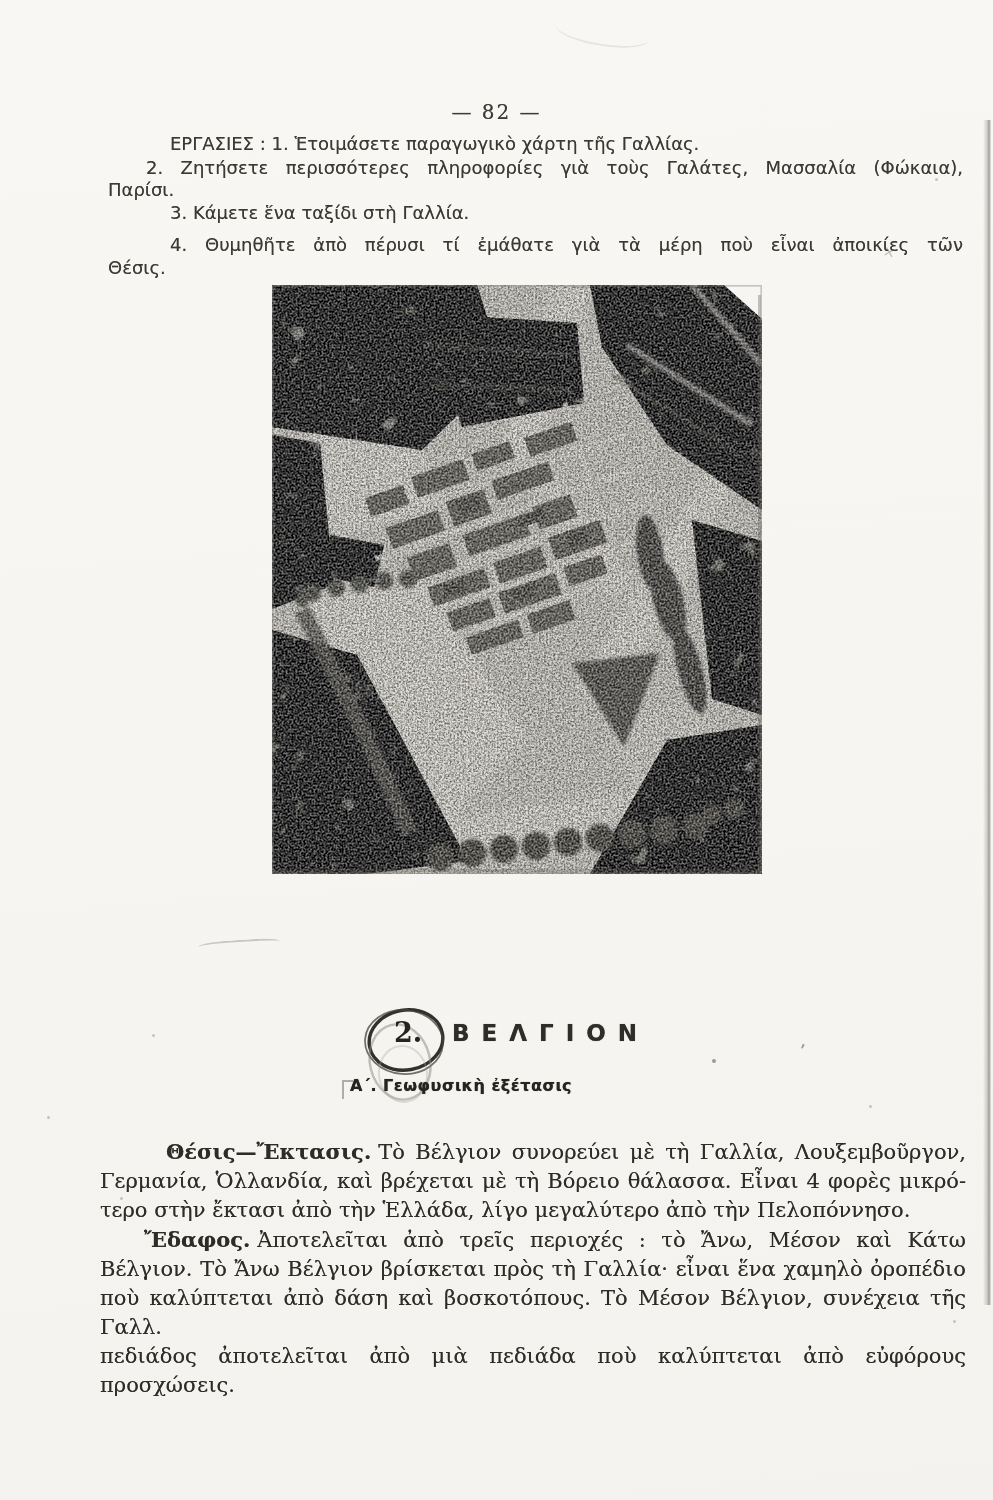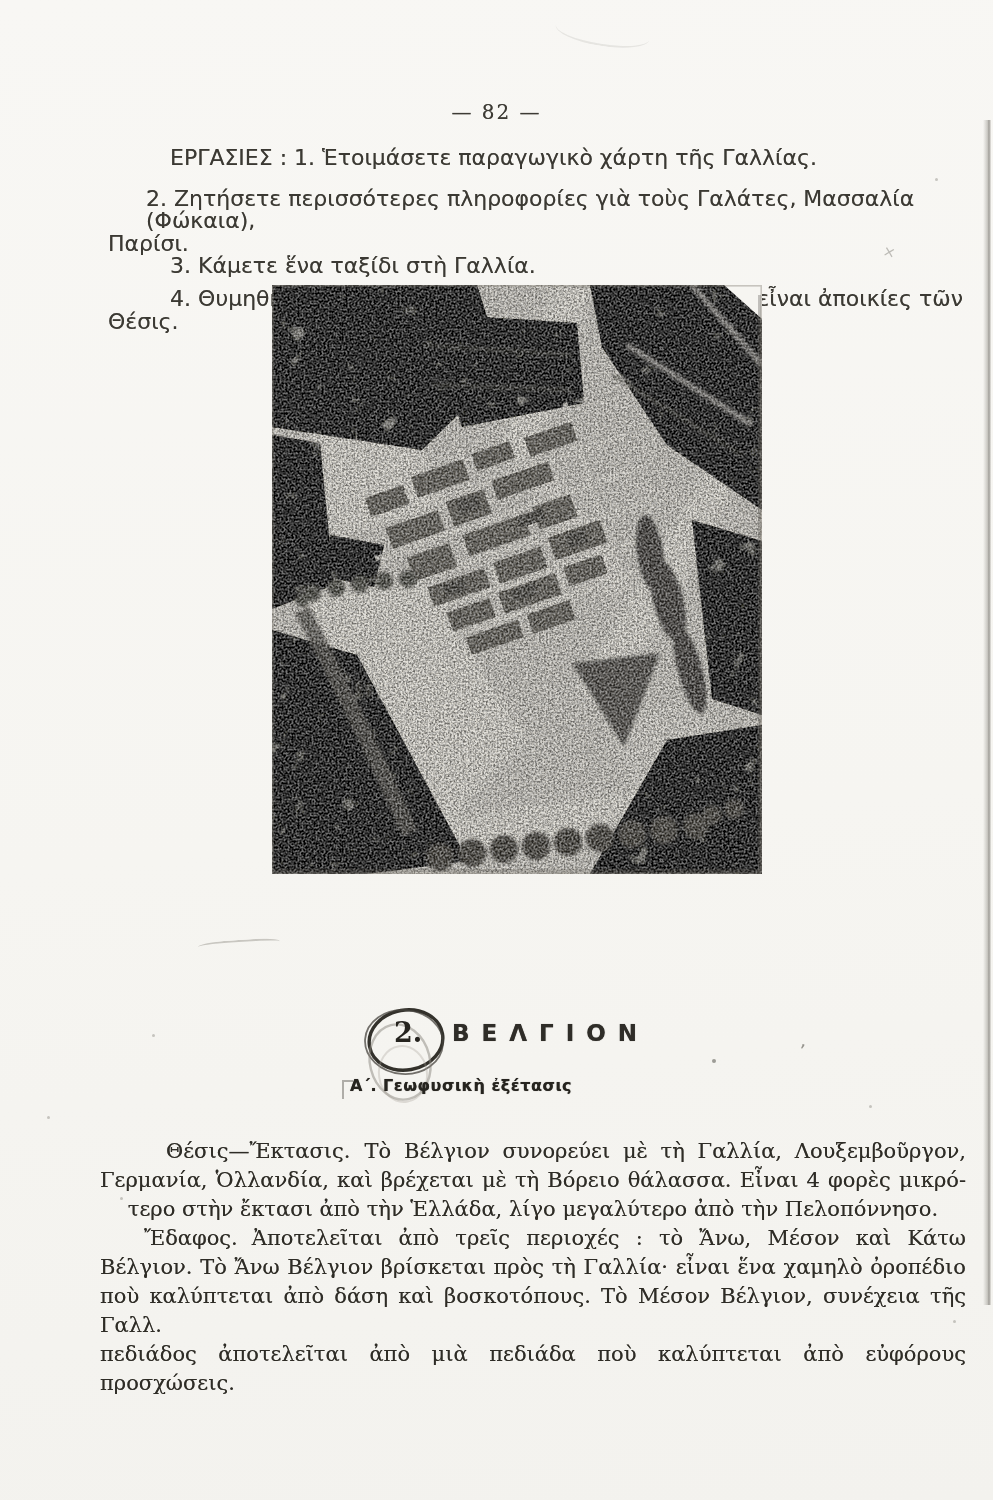--- a/index.html
+++ b/index.html
@@ -3,51 +3,51 @@
 <meta charset="utf-8">
 <style>
   html,body{margin:0;padding:0;background:#777;}
   .page{position:relative;width:993px;height:1500px;margin:0 auto;overflow:hidden;
         background:linear-gradient(175deg,#f8f7f4 0%,#f6f5f1 55%,#f3f2ee 100%);
         font-family:"DejaVu Sans",sans-serif;color:#34322c;}
   .abs{position:absolute;}
   .pagenum{left:0;top:100px;width:100%;text-align:center;font-family:"DejaVu Serif",serif;
            font-size:20px;letter-spacing:2px;color:#3d3b35;text-shadow:0 0 .6px rgba(60,58,50,.6);}
   
-  .ex{left:108px;top:147px;width:855px;font-size:22px;line-height:22.6px;color:#3b3933;
+  .ex{left:108px;top:133px;width:855px;font-size:18px;line-height:22.6px;color:#3b3933;
       text-shadow:0 0 .5px rgba(60,58,50,.55);}
   .ex .ln{text-align:left;}
   .j{text-align:justify;text-align-last:justify;}
   .ind62{padding-left:62px;}
   .ind38{padding-left:38px;}
-  .g5{margin-top:18px;}
+  .g5{margin-top:1px;}
   .g2{margin-top:10px;}
   
   .photo{left:272px;top:285px;width:490px;height:589px;}
   
   .cap{left:100px;top:887px;width:866px;text-align:center;font-size:18px;line-height:25px;
        color:#38362f;text-shadow:0 0 .5px rgba(60,58,50,.5);}
   
   .pencil{left:360px;top:1002px;width:92px;height:108px;}
   .secnum{left:394px;top:1017px;font-family:"DejaVu Serif",serif;font-weight:bold;
           font-size:27px;color:#26241f;}
   .sectitle{left:452px;top:1020px;font-weight:bold;font-size:23px;letter-spacing:12px;
             color:#2f2d28;text-shadow:0 0 .7px rgba(45,43,38,.8);}
   .subtitle{left:350px;top:1076px;font-weight:bold;font-size:16px;letter-spacing:.5px;
             color:#26241f;text-shadow:0 0 .7px rgba(45,43,38,.8);}
   .bracketmark{left:342px;top:1080px;width:9px;height:17px;
                border-left:2px solid rgba(70,68,60,.4);border-top:2px solid rgba(70,68,60,.4);}
   
   .bodytext{left:100px;top:1137px;width:866px;font-family:"DejaVu Serif",serif;font-size:21px;
             line-height:29px;color:#2e2c26;text-shadow:0 0 .6px rgba(50,48,42,.6);}
-  .bl{text-align:center;}
+  .bl{text-align:left;}
   .bl.j{text-align:justify;text-align-last:justify;}
   .indA{padding-left:66px;}
   .indB{padding-left:44px;}
-  .lead{font-weight:normal;margin-right:14px;}
+  .lead{font-weight:bold;margin-right:7px;}
   
   .edge{left:983px;top:120px;width:8px;height:1185px;
         background:linear-gradient(90deg,rgba(140,137,128,0) 0%,rgba(120,117,108,.35) 55%,rgba(85,82,75,.55) 75%,rgba(160,157,148,.15) 100%);}
   .smudge-top{left:555px;top:18px;width:95px;height:26px;border-bottom:2px solid rgba(120,118,110,.14);
               border-radius:50%;transform:rotate(9deg);}
   .xmark{left:883px;top:243px;font-size:15px;color:rgba(80,78,70,.35);transform:rotate(14deg);}
   .capdash{left:198px;top:940px;width:82px;height:8px;border-top:2px solid rgba(95,92,84,.3);
            transform:rotate(-4deg);border-radius:40%;}
   .hdot{left:712px;top:1059px;width:4px;height:4px;border-radius:50%;background:rgba(70,68,60,.5);}
   .hapos{left:799px;top:1040px;font-size:19px;color:rgba(70,68,60,.55);transform:rotate(10deg);}

